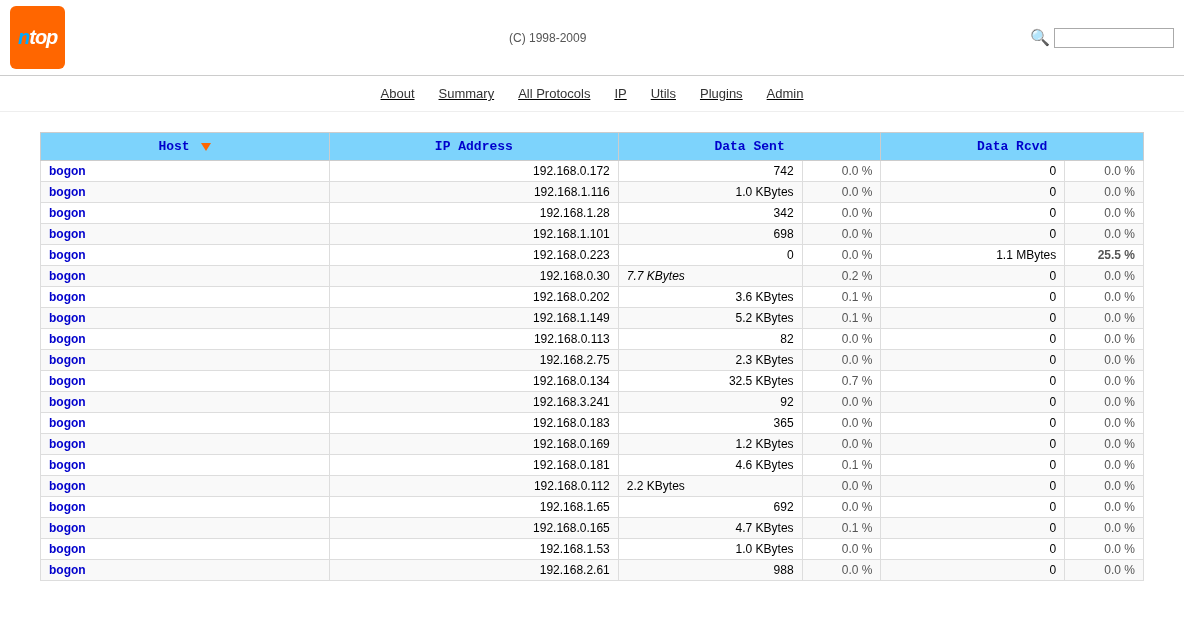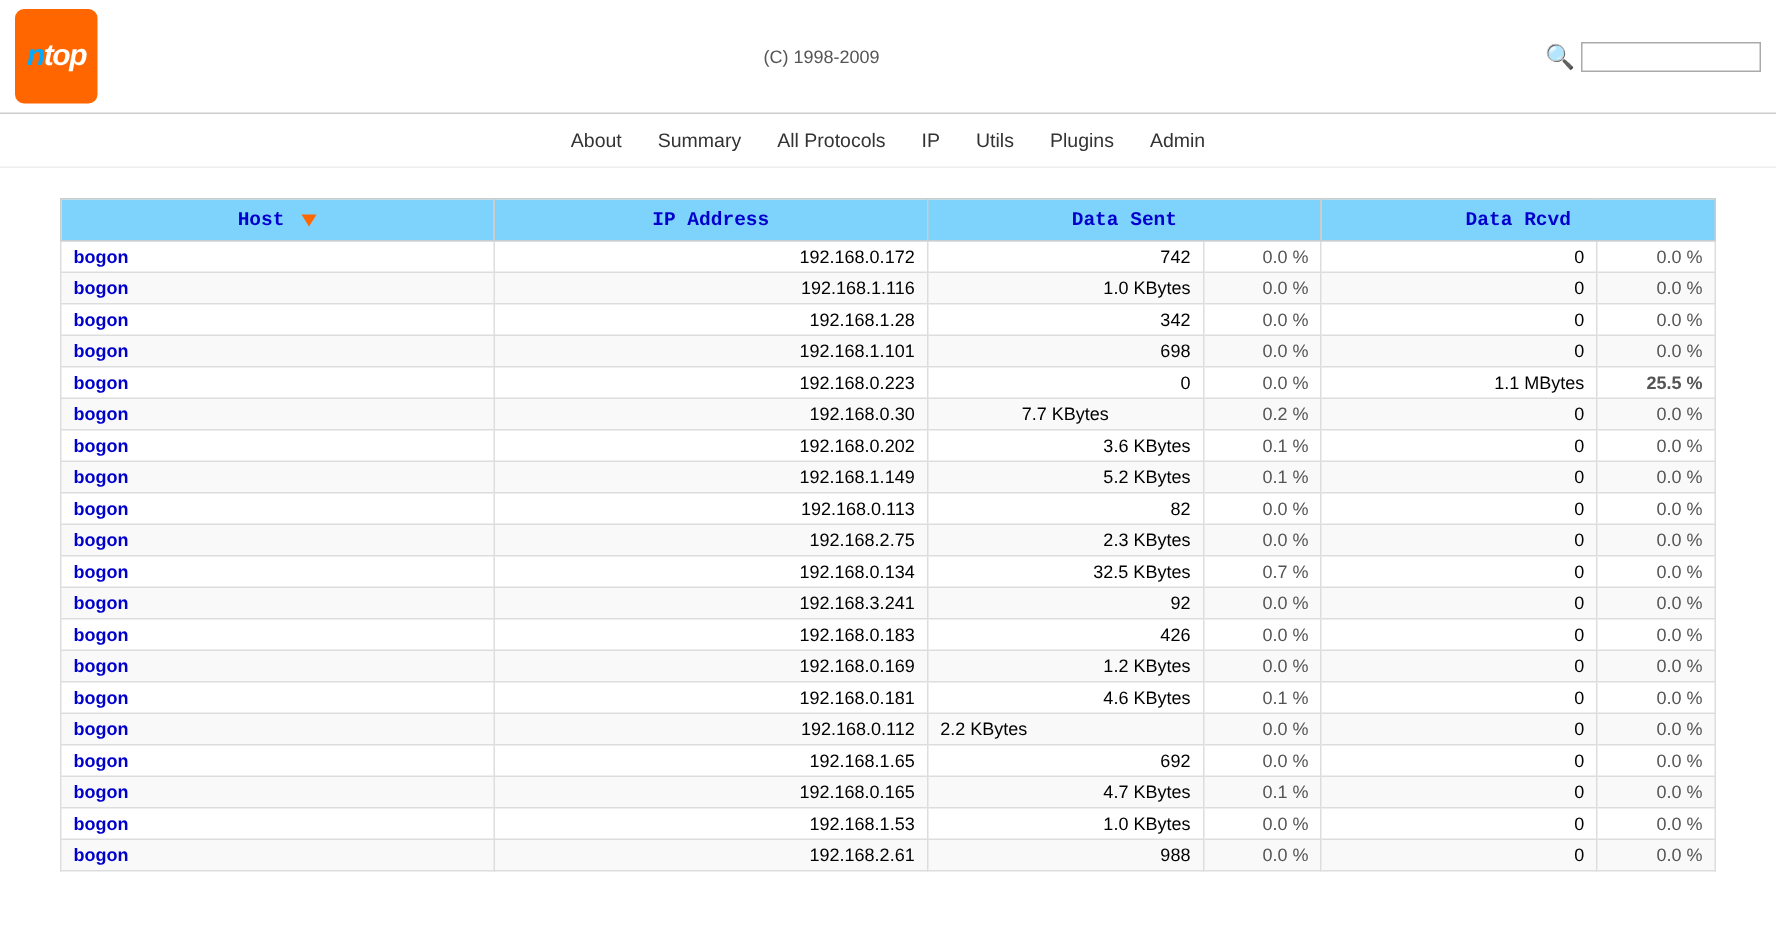--- a/index.html
+++ b/index.html
@@ -46,20 +46,21 @@
     }
 
     
     #nav {
       display: flex;
       justify-content: center;
       gap: 24px;
       padding: 10px 0;
       border-bottom: 1px solid #eee;
       background: #fff;
+      text-decoration: underline;
     }
     #nav a {
       text-decoration: none;
       color: #333;
       font-size: 13px;
     }
 
     
     #main {
       padding: 20px 40px;
@@ -207,21 +208,21 @@
     <td class="num-cell" style="text-align:right; width:14%;">0</td>
     <td class="pct-cell" style="text-align:right; width:6%; color:#555;">0.0 %</td>
     <td class="num-cell" style="text-align:right; width:14%;">1.1 MBytes</td>
     <td class="pct-cell" style="text-align:right; width:6%; color:#555;font-weight:bold;">25.5 %</td>
   </tr>
         <tr>
     <td class="host-cell">
       <a href="#">bogon</a>
     </td>
     <td class="ip-cell">192.168.0.30</td>
-    <td class="num-cell" style="text-align:center; width:14%;">7.7 KBytes</td>
+    <td class="num-cell" style="text-align:left; width:14%;font-style:italic;">7.7 KBytes</td>
     <td class="pct-cell" style="text-align:right; width:6%; color:#555;">0.2 %</td>
     <td class="num-cell" style="text-align:right; width:14%;">0</td>
     <td class="pct-cell" style="text-align:right; width:6%; color:#555;">0.0 %</td>
   </tr>
         <tr>
     <td class="host-cell">
       <a href="#">bogon</a>
     </td>
     <td class="ip-cell">192.168.0.202</td>
     <td class="num-cell" style="text-align:right; width:14%;">3.6 KBytes</td>
@@ -277,21 +278,21 @@
     <td class="num-cell" style="text-align:right; width:14%;">92</td>
     <td class="pct-cell" style="text-align:right; width:6%; color:#555;">0.0 %</td>
     <td class="num-cell" style="text-align:right; width:14%;">0</td>
     <td class="pct-cell" style="text-align:right; width:6%; color:#555;">0.0 %</td>
   </tr>
         <tr>
     <td class="host-cell">
       <a href="#">bogon</a>
     </td>
     <td class="ip-cell">192.168.0.183</td>
-    <td class="num-cell" style="text-align:right; width:14%;">426</td>
+    <td class="num-cell" style="text-align:right; width:14%;">365</td>
     <td class="pct-cell" style="text-align:right; width:6%; color:#555;">0.0 %</td>
     <td class="num-cell" style="text-align:right; width:14%;">0</td>
     <td class="pct-cell" style="text-align:right; width:6%; color:#555;">0.0 %</td>
   </tr>
         <tr>
     <td class="host-cell">
       <a href="#">bogon</a>
     </td>
     <td class="ip-cell">192.168.0.169</td>
     <td class="num-cell" style="text-align:right; width:14%;">1.2 KBytes</td>

